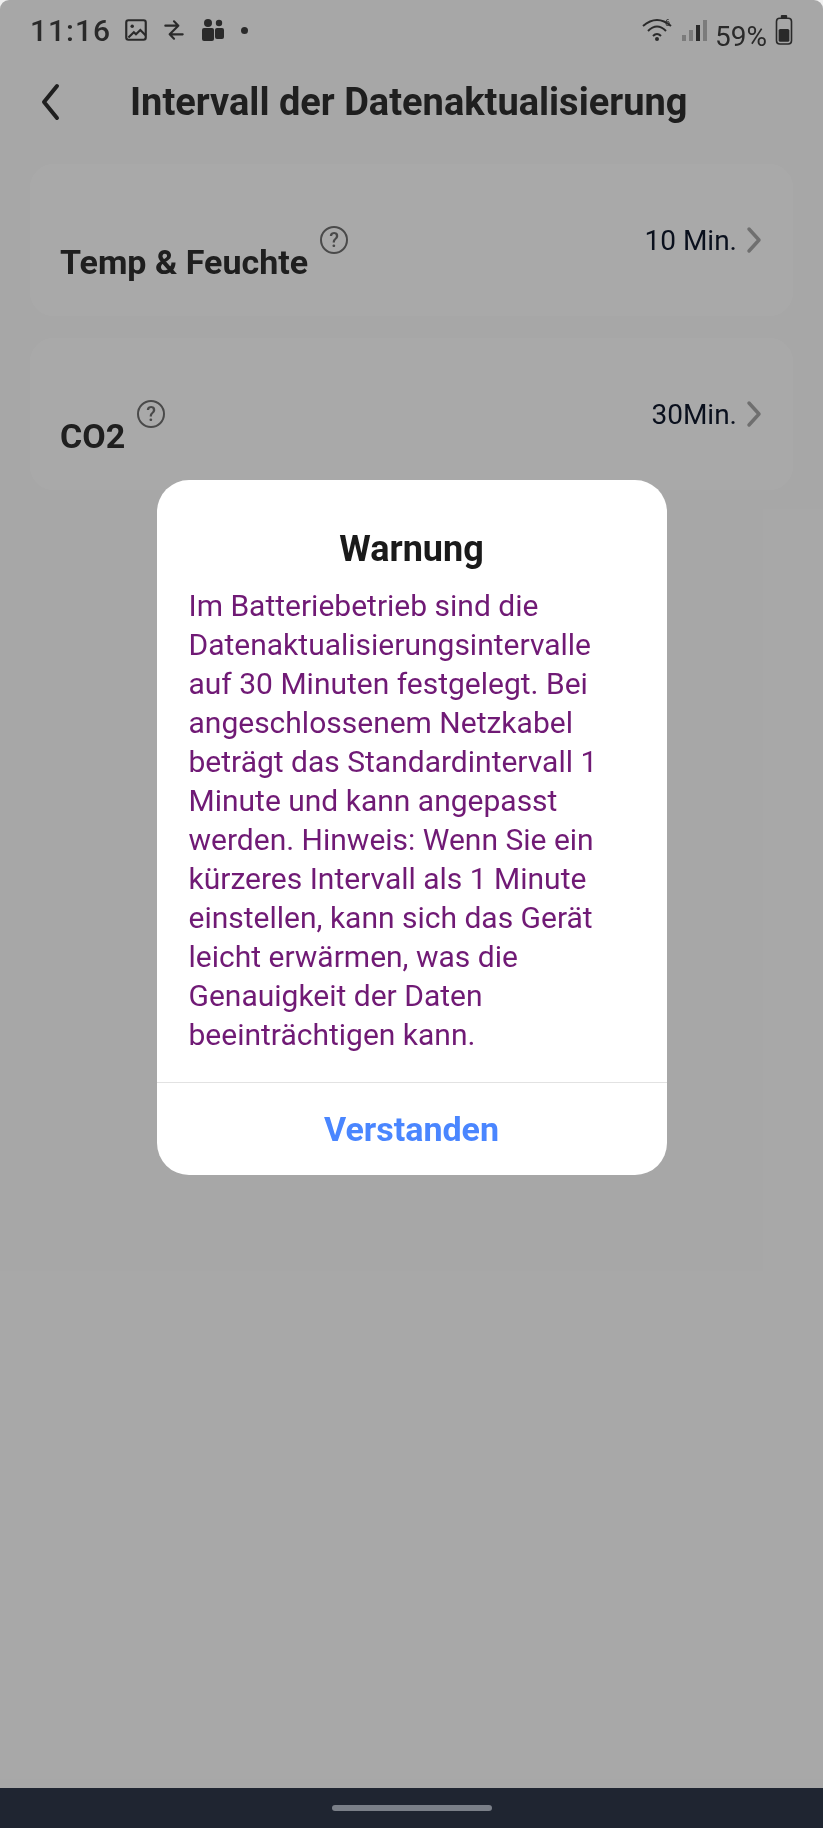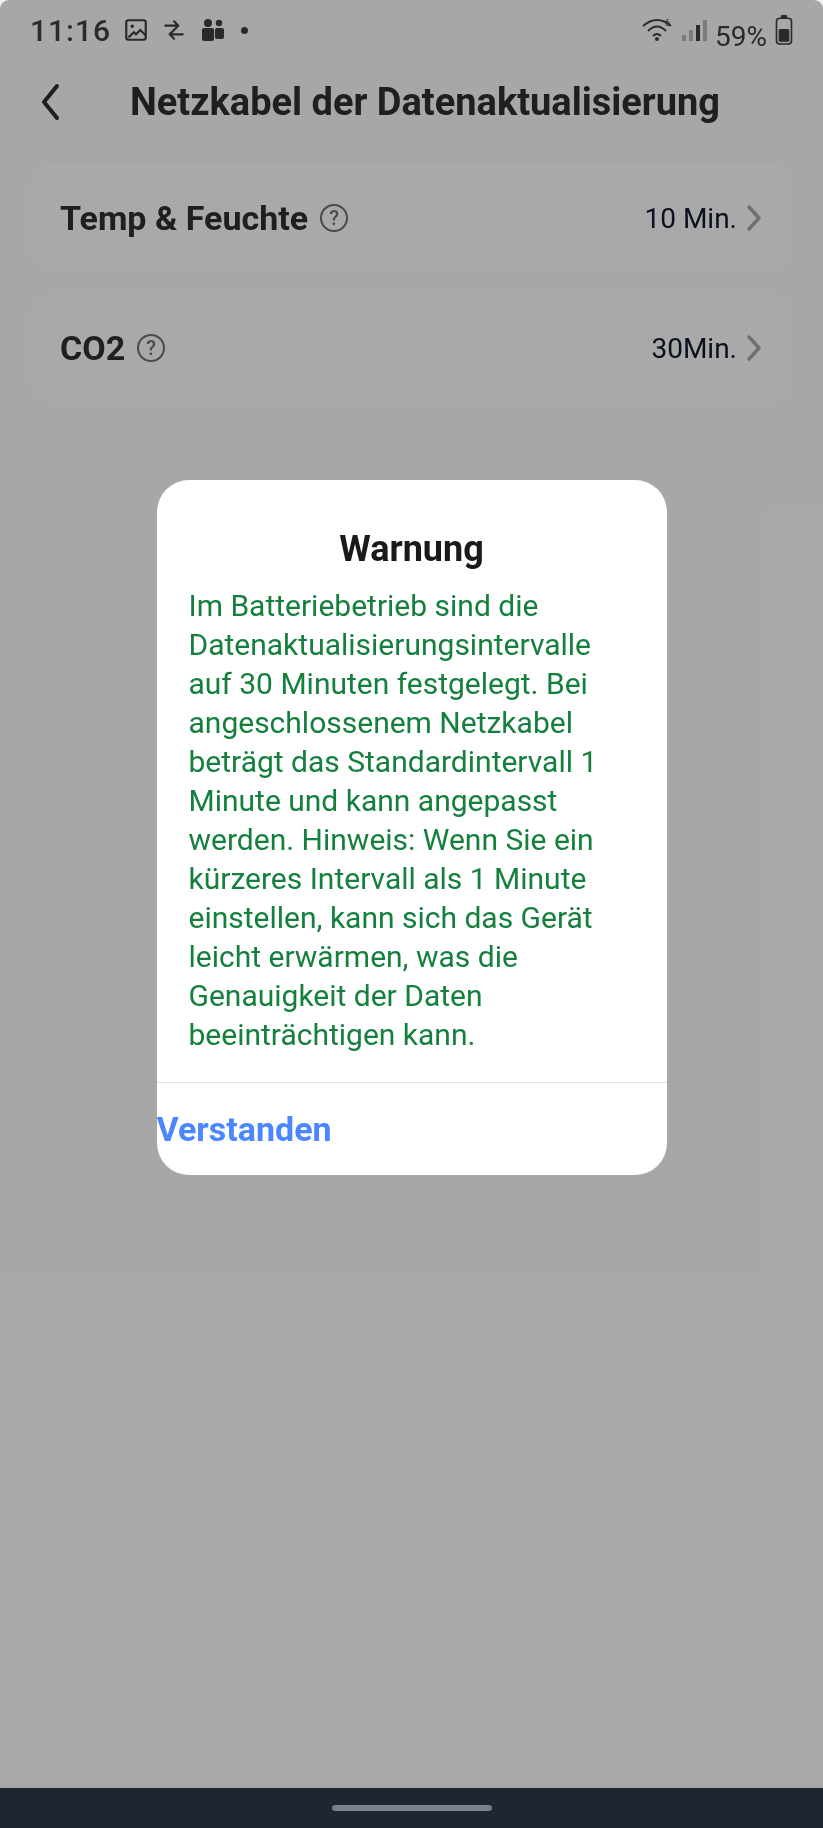--- a/index.html
+++ b/index.html
@@ -46,20 +46,21 @@
   }
   .setting-left {
     display: flex;
     align-items: center;
     gap: 12px;
   }
   .setting-label {
     font-size: 34px;
     font-weight: 700;
     color: #2d2d2d;
+    margin-top: 44px;
   }
   .help-icon {
     width: 28px; height: 28px;
     border: 2px solid #6a6a6a;
     border-radius: 50%;
     display: flex; align-items: center; justify-content: center;
     font-size: 20px; color: #6a6a6a; font-weight: 500;
   }
   .setting-right {
     display: flex;
@@ -90,26 +91,26 @@
   .dialog-title {
     font-size: 36px;
     font-weight: 700;
     text-align: center;
     padding: 48px 32px 16px;
     color: #1a1a1a;
   }
   .dialog-body {
     font-size: 30px;
     line-height: 1.3;
-    color: #15803d;
+    color: #701a75;
     padding: 0 32px 28px;
   }
   .dialog-footer {
     border-top: 1px solid #e2e2e2;
-    text-align: left;
+    text-align: center;
     padding: 26px 0;
   }
   .dialog-button {
     font-size: 34px;
     font-weight: 700;
     color: #4a86ff;
   }
 
   .bottom-bar {
     position: absolute;
@@ -186,21 +187,21 @@
     </span>
   </div>
 </div>
 
 <div class="header">
   <div class="back-btn">
     <svg width="22" height="38" viewBox="0 0 22 38">
         <path d="M18 3 L5 19 L18 35" stroke="#2d2d2d" stroke-width="4" fill="none" stroke-linecap="round" stroke-linejoin="round"></path>
       </svg>
   </div>
-  <div class="header-title">Netzkabel der Datenaktualisierung</div>
+  <div class="header-title">Intervall der Datenaktualisierung</div>
 </div>
 
 <div class="settings-list">
   <div class="setting-row">
     <div class="setting-left">
       <span class="setting-label">Temp &amp; Feuchte</span>
       <span class="help-icon">?</span>
     </div>
     <div class="setting-right">
       <span class="setting-value">10 Min.</span>

